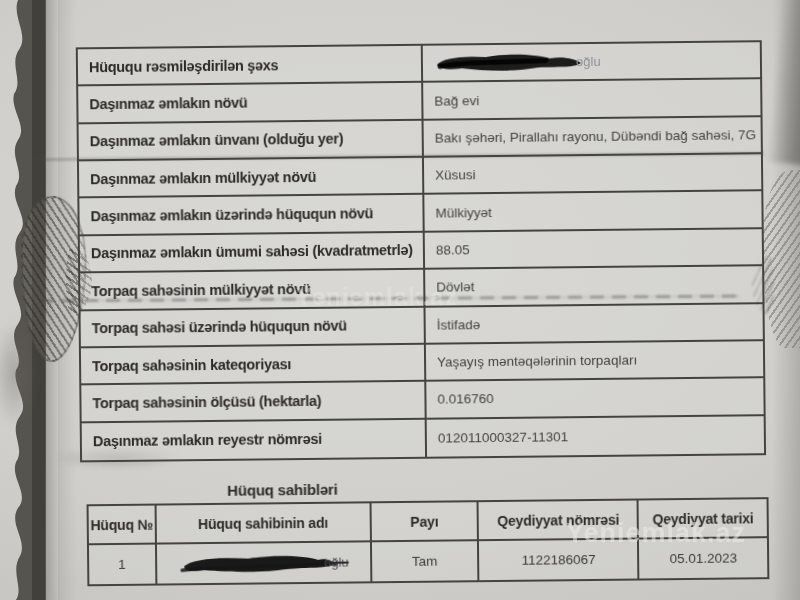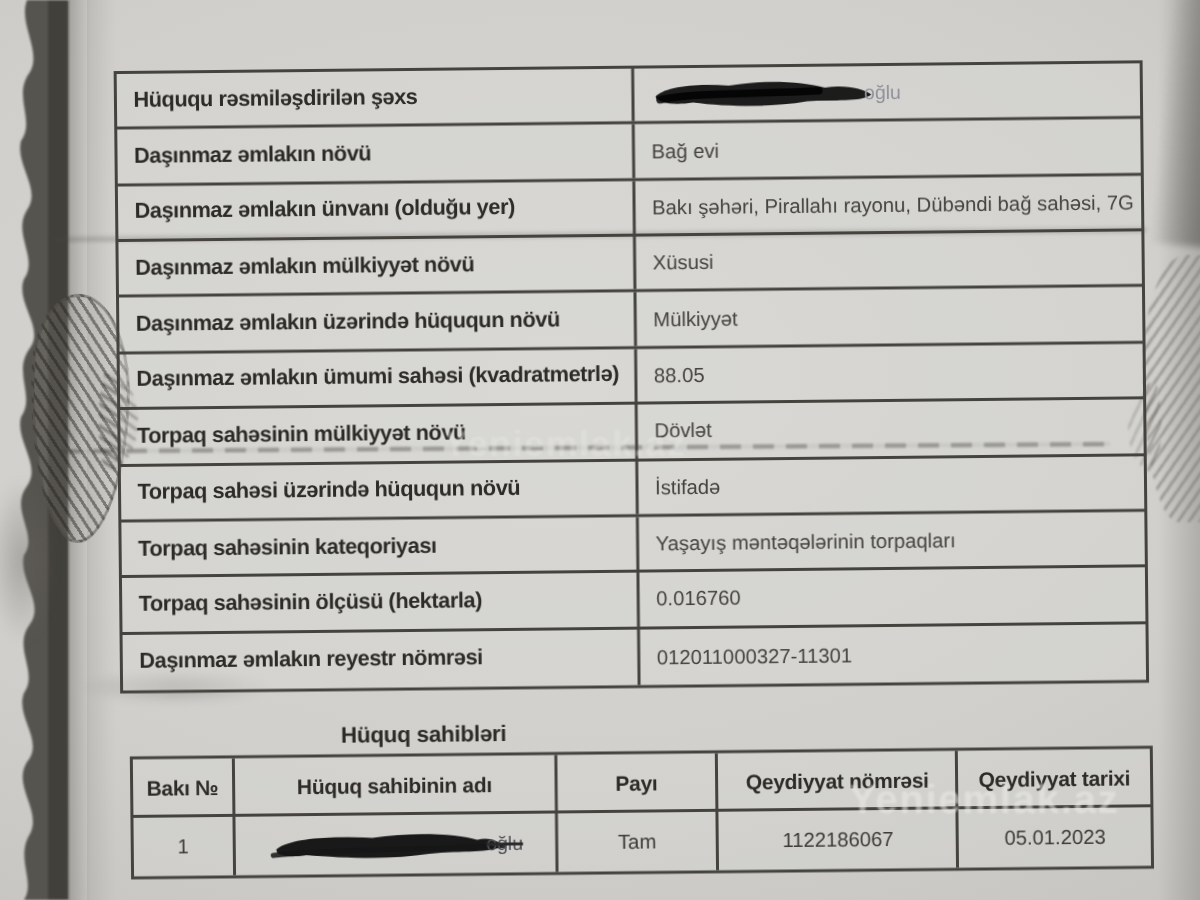--- a/index.html
+++ b/index.html
@@ -219,21 +219,21 @@
         <div class="t-label">Daşınmaz əmlakın reyestr nömrəsi</div>
         <div class="t-value">012011000327-11301</div>
       </div>
 
     </div>
 
     <div class="owners-title">Hüquq sahibləri</div>
 
     <div class="owners-table">
       <div class="o-row header">
-        <div class="o-cell">Bakı №</div>
+        <div class="o-cell">Hüquq №</div>
         <div class="o-cell">Hüquq sahibinin adı</div>
         <div class="o-cell">Payı</div>
         <div class="o-cell">Qeydiyyat nömrəsi</div>
         <div class="o-cell">Qeydiyyat tarixi</div>
       </div>
       <div class="o-row">
         <div class="o-cell">1</div>
         <div class="o-cell name-cell">
           <svg class="scribble" width="160" height="24" viewBox="0 0 160 24">
             <path d="M6,14 C14,7 40,5 70,7 C100,3 128,5 140,9 C148,7 154,10 157,13 C150,18 130,16 108,18 C80,22 48,20 26,18 C12,20 6,18 6,14 Z" fill="#0c0c0c" opacity="0.93"></path>

